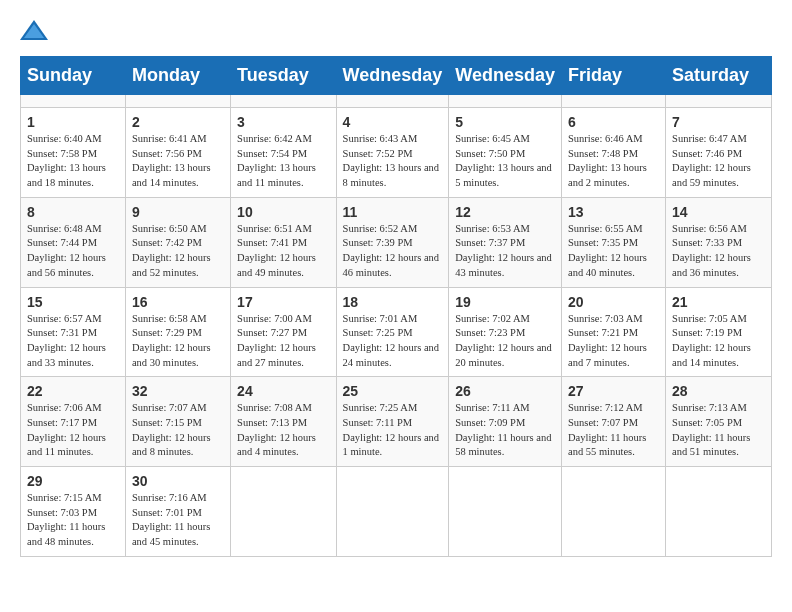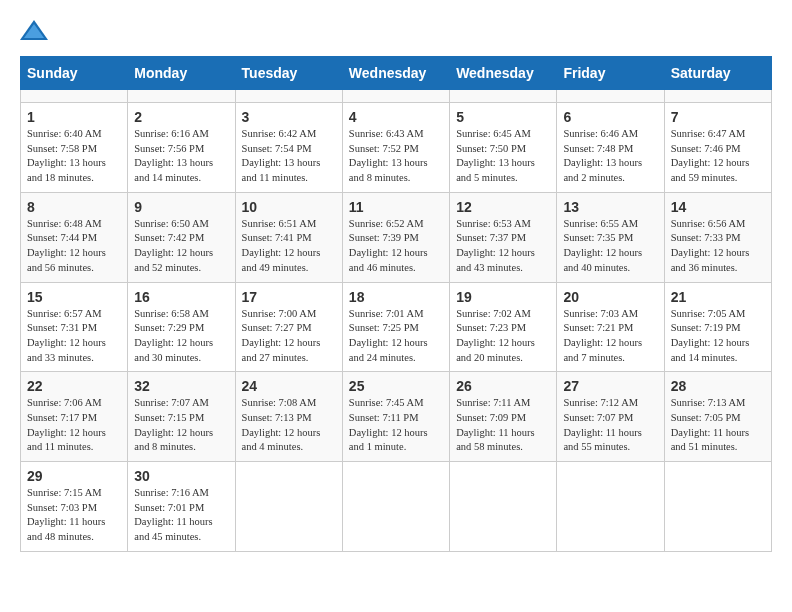--- a/index.html
+++ b/index.html
@@ -50,21 +50,21 @@
     table {
       width: 100%;
       border-collapse: collapse;
     }
     thead tr {
       background-color: #1a6eb5;
       color: #fff;
     }
     thead th {
       padding: 8px 6px;
-      font-size: 14px;
+      font-size: 18px;
       font-weight: bold;
       text-align: left;
       border: 1px solid #1a6eb5;
     }
     tbody tr {
       vertical-align: top;
     }
     tbody td {
       padding: 6px 6px;
       font-size: 10.5px;
@@ -138,21 +138,21 @@
           <span class="day-num">1</span>
 <div class="cell-detail">
   <span>Sunrise: 6:40 AM</span><br>
   <span>Sunset: 7:58 PM</span><br>
   <span>Daylight: 13 hours and 18 minutes.</span>
 </div>
         </td>
         <td>
           <span class="day-num">2</span>
 <div class="cell-detail">
-  <span>Sunrise: 6:16 AM</span><br>
+  <span>Sunrise: 6:41 AM</span><br>
   <span>Sunset: 7:56 PM</span><br>
   <span>Daylight: 13 hours and 14 minutes.</span>
 </div>
         </td>
         <td>
           <span class="day-num">3</span>
 <div class="cell-detail">
   <span>Sunrise: 6:42 AM</span><br>
   <span>Sunset: 7:54 PM</span><br>
   <span>Daylight: 13 hours and 11 minutes.</span>
@@ -328,21 +328,21 @@
           <span class="day-num">24</span>
 <div class="cell-detail">
   <span>Sunrise: 7:08 AM</span><br>
   <span>Sunset: 7:13 PM</span><br>
   <span>Daylight: 12 hours and 4 minutes.</span>
 </div>
         </td>
         <td>
           <span class="day-num">25</span>
 <div class="cell-detail">
-  <span>Sunrise: 7:45 AM</span><br>
+  <span>Sunrise: 7:25 AM</span><br>
   <span>Sunset: 7:11 PM</span><br>
   <span>Daylight: 12 hours and 1 minute.</span>
 </div>
         </td>
         <td>
           <span class="day-num">26</span>
 <div class="cell-detail">
   <span>Sunrise: 7:11 AM</span><br>
   <span>Sunset: 7:09 PM</span><br>
   <span>Daylight: 11 hours and 58 minutes.</span>

